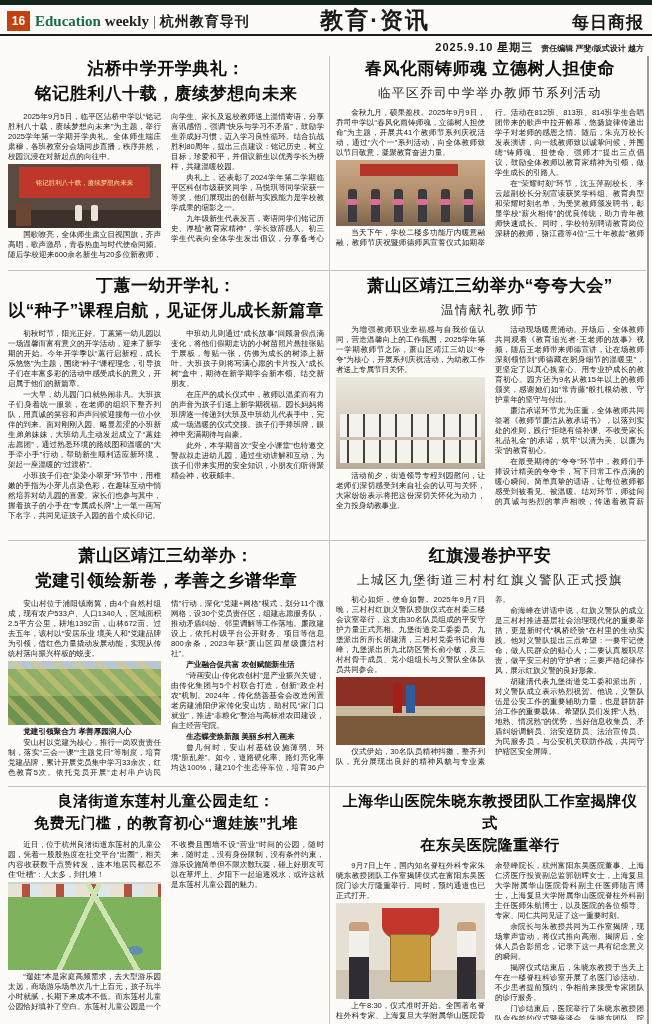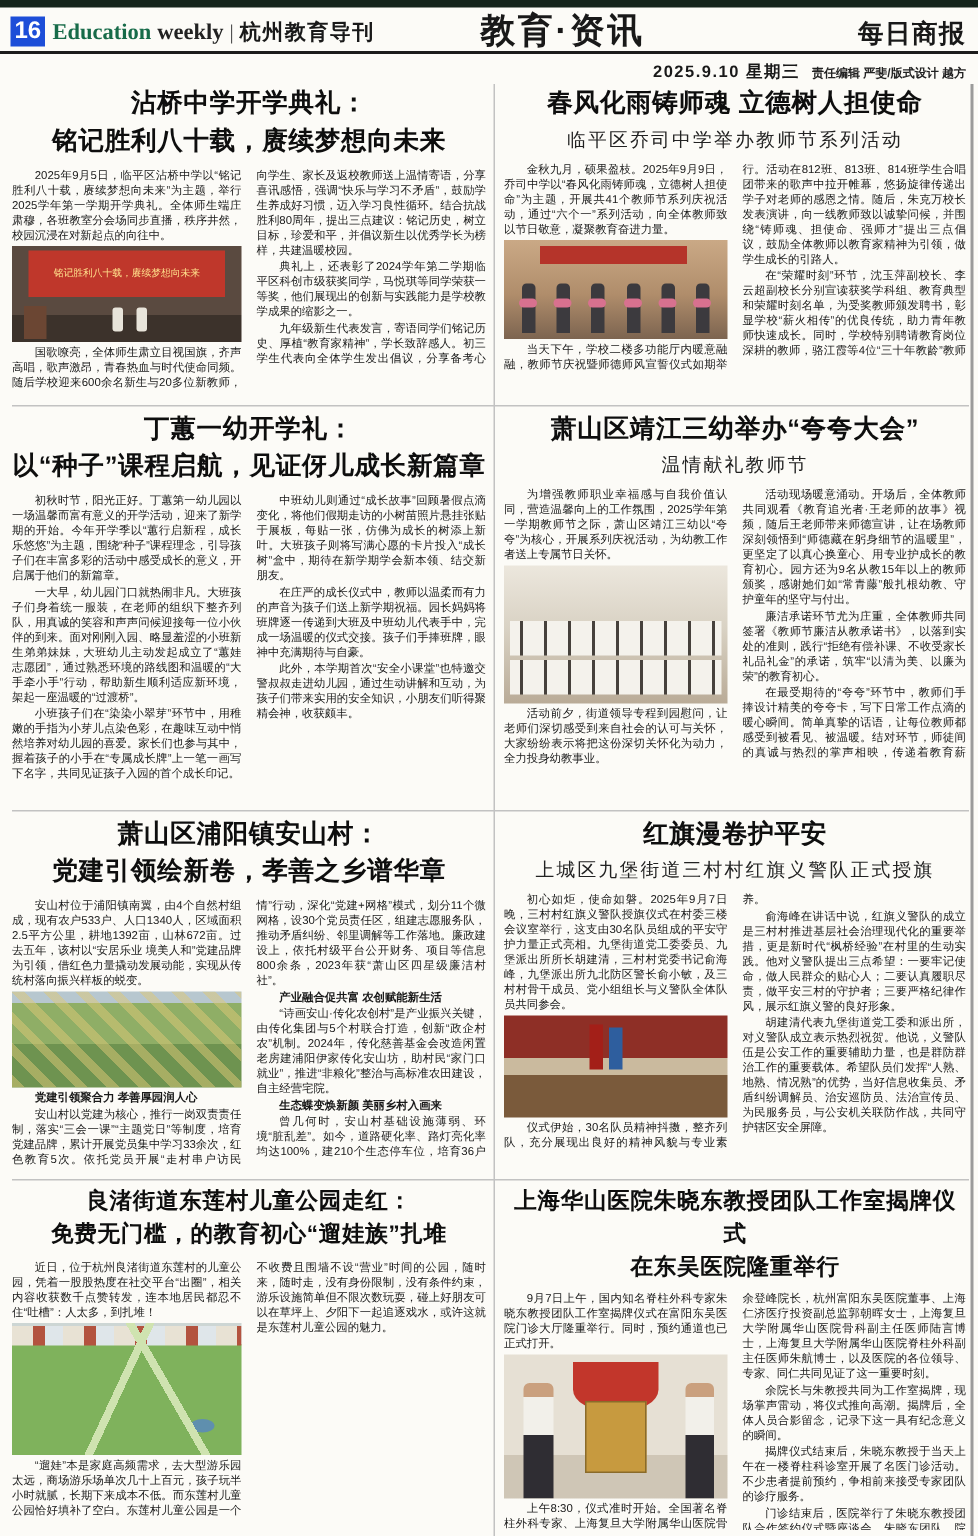--- a/index.html
+++ b/index.html
@@ -1,21 +1,21 @@
 <!DOCTYPE html>
 <html><head>
 <meta charset="utf-8">
 <style>
   *{box-sizing:border-box;margin:0;padding:0}
   html,body{background:#ffffff}
   .page{position:relative;width:652px;height:1024px;background:#fcfbf7;
         font-family:"Liberation Sans","DejaVu Sans",sans-serif;color:#191919;overflow:hidden}
   .topbar{position:absolute;left:0;top:0;width:100%;height:5px;background:#15241c}
-  .pgnum{position:absolute;left:7px;top:11px;width:23px;height:20px;background:#1d4ed8;color:#fff;
-         font-weight:700;font-size:16px;display:flex;align-items:center;justify-content:center}
+  .pgnum{position:absolute;left:7px;top:11px;width:23px;height:20px;background:#c2410c;color:#fff;
+         font-weight:700;font-size:12px;display:flex;align-items:center;justify-content:center}
   .masthead{position:absolute;left:35px;top:13px;display:flex;align-items:baseline;gap:4px;
             font-family:"Liberation Serif","DejaVu Serif",serif;font-weight:700}
   .m-en{color:#176b49;font-size:15px}
   .m-en2{color:#222;font-size:15px}
   .m-sep{font-weight:400;color:#444;font-size:14px}
   .m-cn{font-family:Liberation Sans, sans-serif;font-size:14px;font-weight:700;letter-spacing:1px}
   .section-title{position:absolute;left:230px;width:200px;top:5px;text-align:right;
                  font-size:23px;font-weight:700;letter-spacing:2px}
   .paper-name{position:absolute;right:8px;top:11px;font-size:17px;font-weight:700;letter-spacing:1px}
   .head-rule{position:absolute;left:0;top:34px;width:100%;height:2px;background:#1c1c1c}
@@ -182,21 +182,21 @@
       <p>活动前夕，街道领导专程到园慰问，让老师们深切感受到来自社会的认可与关怀，大家纷纷表示将把这份深切关怀化为动力，全力投身幼教事业。</p>
       <p>活动现场暖意涌动。开场后，全体教师共同观看《教育追光者·王老师的故事》视频，随后王老师带来师德宣讲，让在场教师深刻领悟到“师德藏在躬身细节的温暖里”，更坚定了以真心换童心、用专业护成长的教育初心。园方还为9名从教15年以上的教师颁奖，感谢她们如“常青藤”般扎根幼教、守护童年的坚守与付出。</p>
       <p>廉洁承诺环节尤为庄重，全体教师共同签署《教师节廉洁从教承诺书》，以落到实处的准则，践行“拒绝有偿补课、不收受家长礼品礼金”的承诺，筑牢“以清为美、以廉为荣”的教育初心。</p>
       <p>在最受期待的“夸夸”环节中，教师们手捧设计精美的夸夸卡，写下日常工作点滴的暖心瞬间。简单真挚的话语，让每位教师都感受到被看见、被温暖。结对环节，师徒间的真诚与热烈的掌声相映，传递着教育薪火；老教师们分享工作中的温暖故事，现场欢声笑语不断。</p>
 
     </div>
   </section>
 
   <section class="cell" style="left:8px;top:544px;width:316px;height:240px">
     <h2 class="t1">
-      <span class="tl">萧山区浦阳镇安山村：</span>
+      <span class="tl">萧山区靖江三幼举办：</span>
       <span class="tl">党建引领绘新卷，孝善之乡谱华章</span>
     </h2>
     <div class="body" style="height:180px">
       <p>安山村位于浦阳镇南翼，由4个自然村组成，现有农户533户、人口1340人，区域面积2.5平方公里，耕地1392亩，山林672亩。过去五年，该村以“安居乐业 境美人和”党建品牌为引领，借红色力量撬动发展动能，实现从传统村落向振兴样板的蜕变。</p>
       <div class="photo ph-a5"></div>
       <p class="subhead">党建引领聚合力 孝善厚园润人心</p>
       <p>安山村以党建为核心，推行一岗双责责任制，落实“三会一课”“主题党日”等制度，培育党建品牌，累计开展党员集中学习33余次，红色教育5次。依托党员开展“走村串户访民情”行动，深化“党建+网格”模式，划分11个微网格，设30个党员责任区，组建志愿服务队，推动矛盾纠纷、邻里调解等工作落地。廉政建设上，依托村级平台公开财务、项目等信息800余条，2023年获“萧山区四星级廉洁村社”。</p>
       <p class="subhead">产业融合促共富 农创赋能新生活</p>
       <p>“诗画安山·传化农创村”是产业振兴关键，由传化集团与5个村联合打造，创新“政企村农”机制。2024年，传化慈善基金会改造闲置老房建浦阳伊家传化安山坊，助村民“家门口就业”，推进“非粮化”整治与高标准农田建设，自主经营宅院。</p>
       <p class="subhead">生态蝶变焕新颜 美丽乡村入画来</p>

